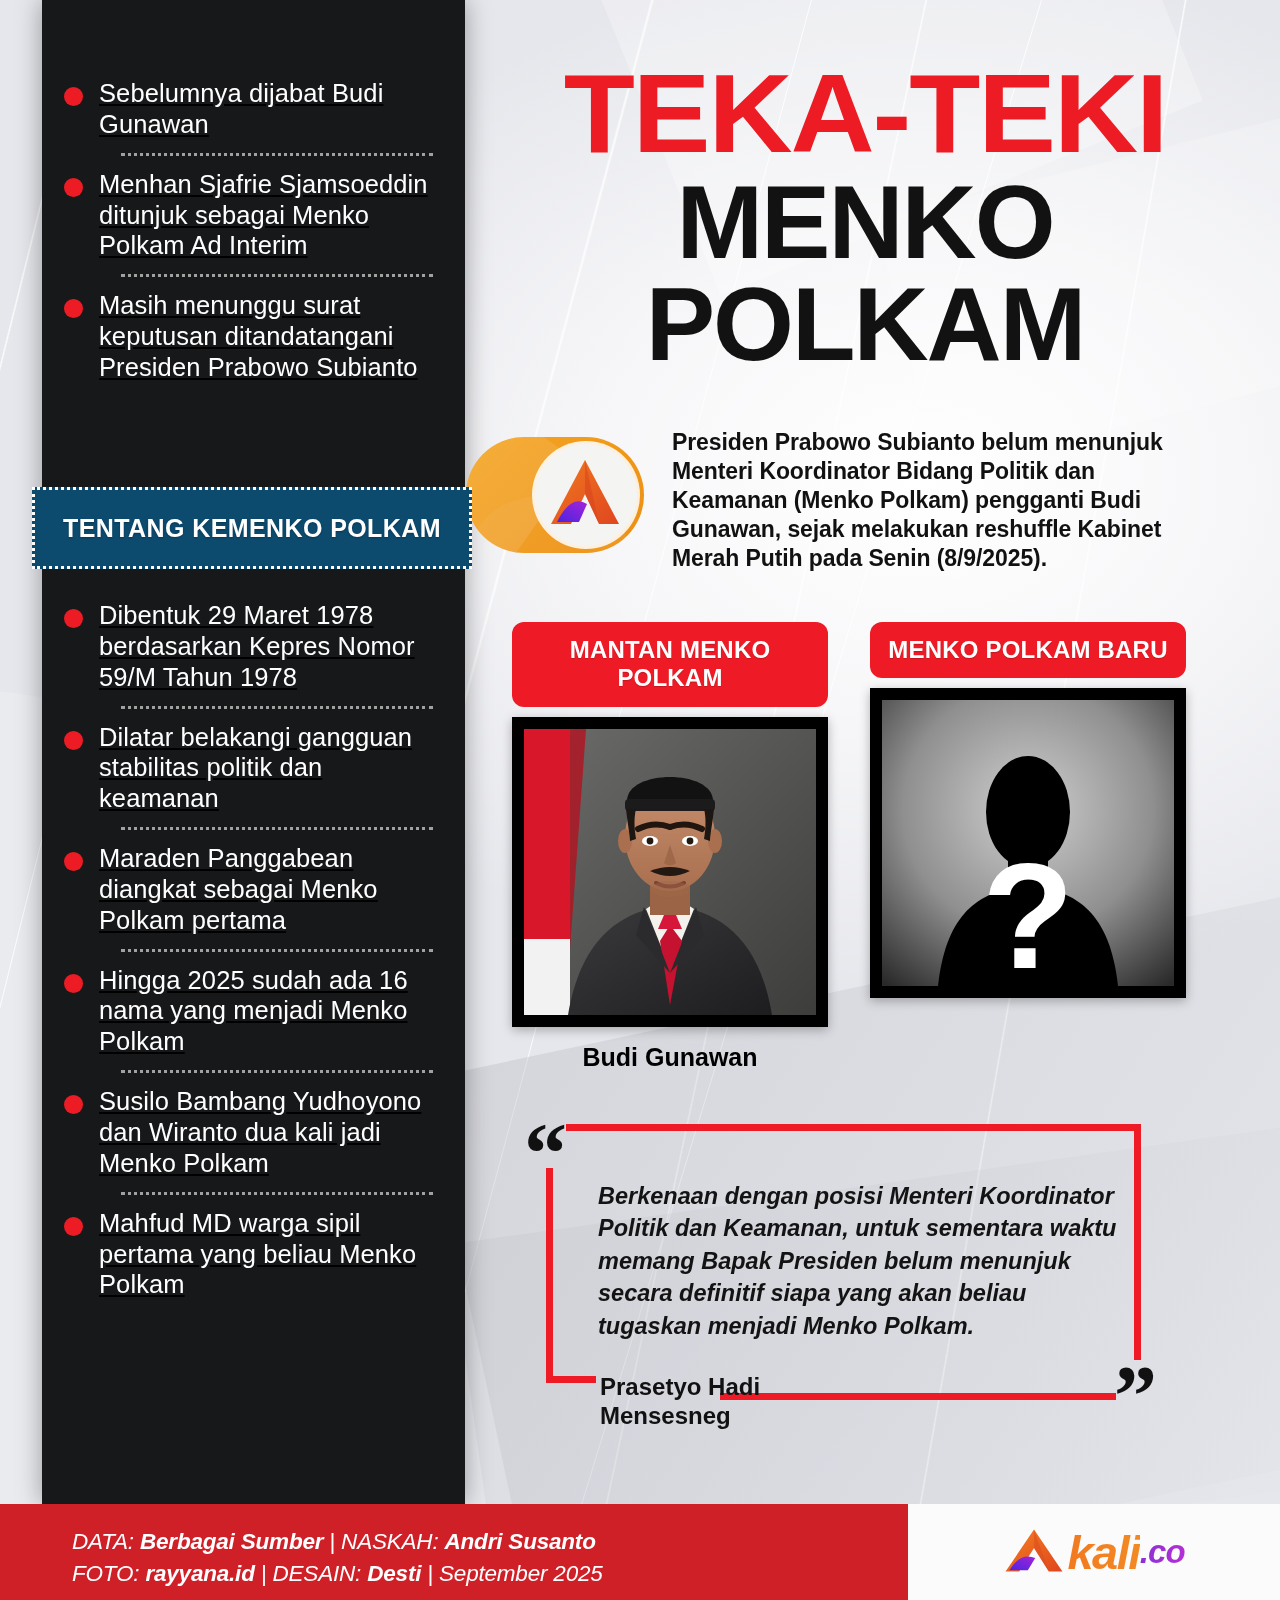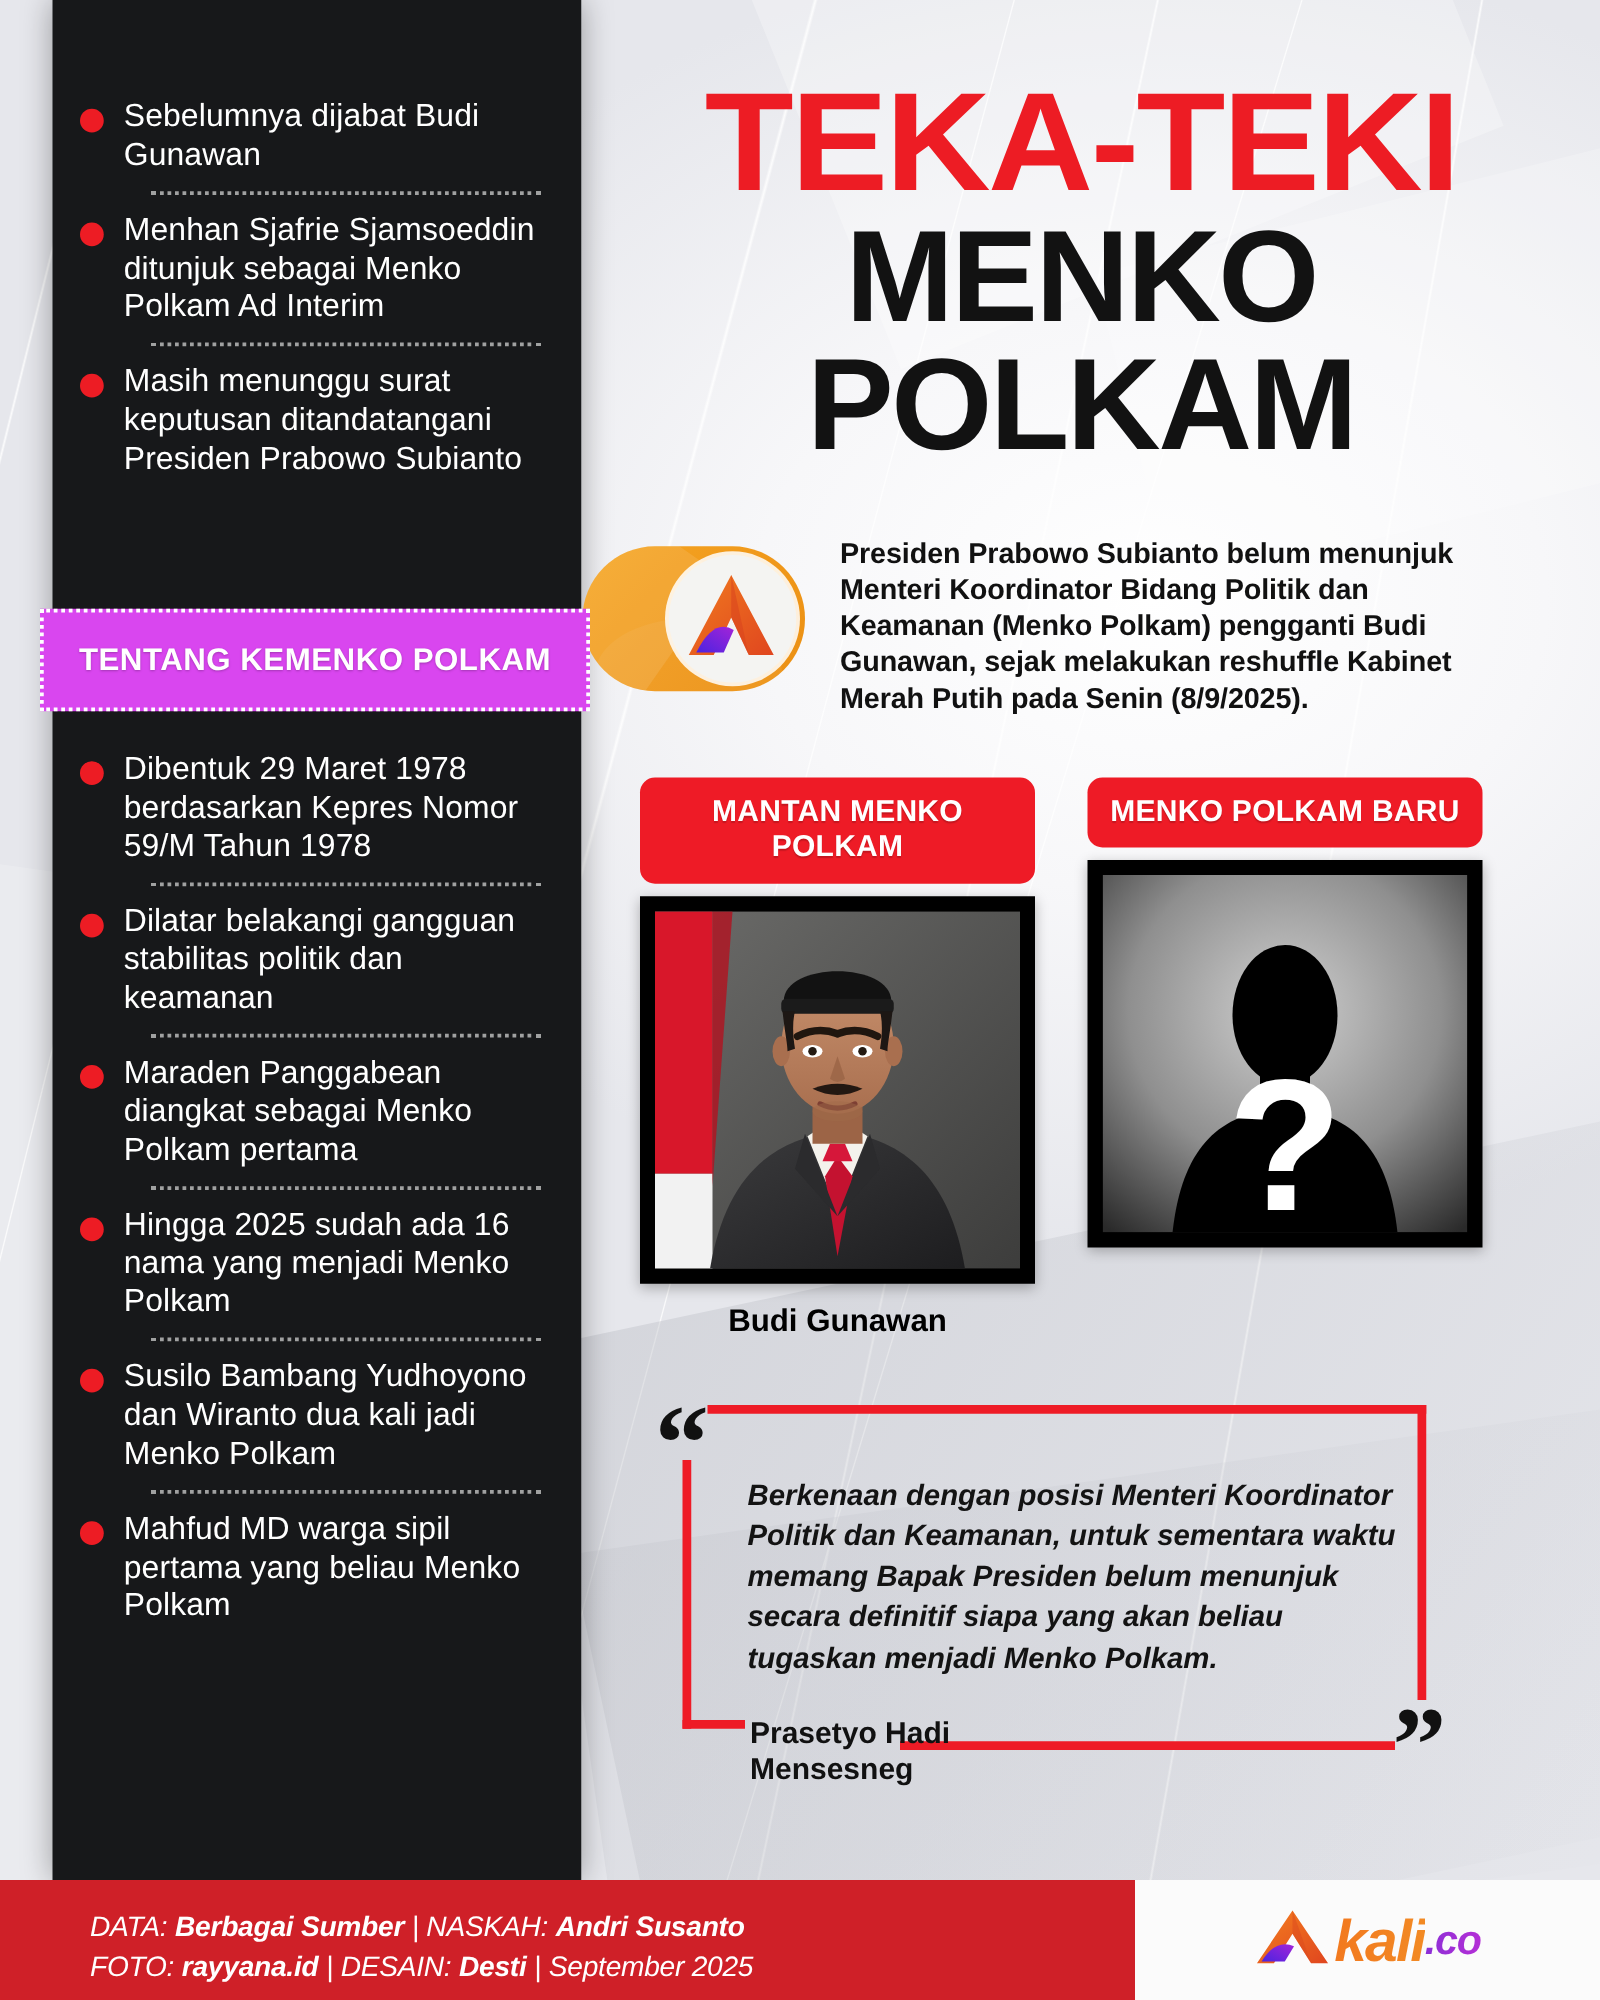--- a/index.html
+++ b/index.html
@@ -35,21 +35,21 @@
 
   
   .left-panel {
     position:absolute; left:42px; top:0; width:423px; height:1504px;
     background:#17181a;
     box-shadow:0 0 24px rgba(0,0,0,.35);
     z-index:3;
   }
 
   .bullets { position:absolute; left:0; top:0; width:423px; }
-  .bullet-list { padding:0 18px 0 22px; }
+  .bullet-list { padding:0 18px 0 22px;text-decoration:underline; }
   .bullet {
     display:flex; align-items:flex-start;
     padding:0 0 0 0;
   }
   .dot {
     width:19px; height:19px; border-radius:50%;
     background:#ed1c24; flex:0 0 auto;
     margin-top:9px; margin-right:16px;
   }
   .btext {
@@ -62,21 +62,21 @@
   .dotted {
     height:0; border-top:3px dotted #b9b9b9;
     margin:13px 14px 13px 57px;
     opacity:.85;
   }
 
   
   .section-banner {
     position:absolute; left:32px; top:487px;
     width:440px; height:82px;
-    background:#d946ef;
+    background:#0c4a6e;
     border:3px dotted #ffffff;
     display:flex; align-items:center; justify-content:center;
     z-index:5;
   }
   .section-banner span {
     color:#fff; font-weight:bold; font-size:25px;
     line-height:1.16; text-align:center;
     letter-spacing:.4px;
     text-shadow:0 1px 2px rgba(0,0,0,.25);
   }

